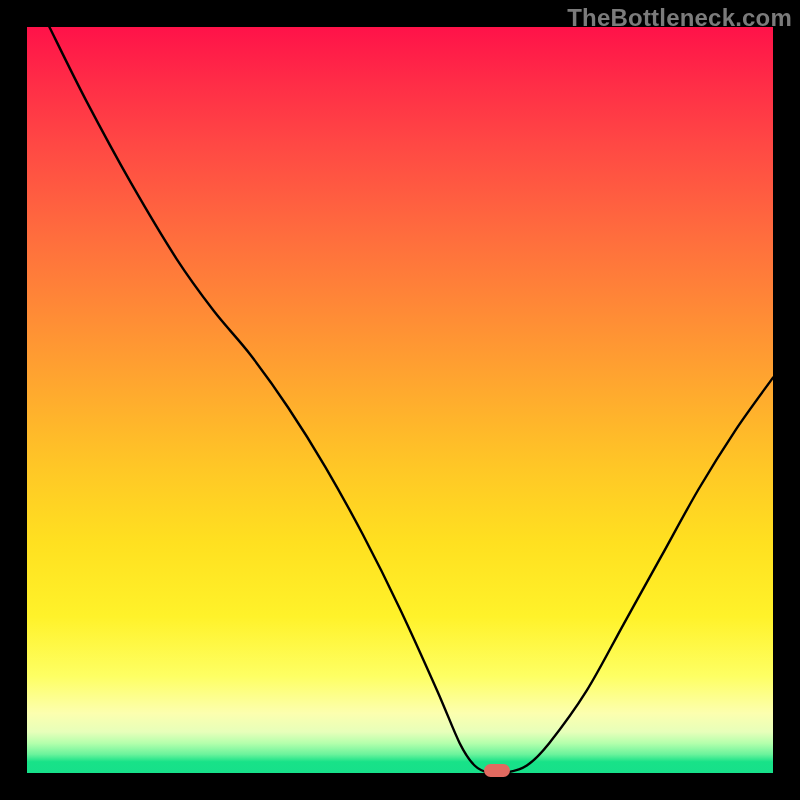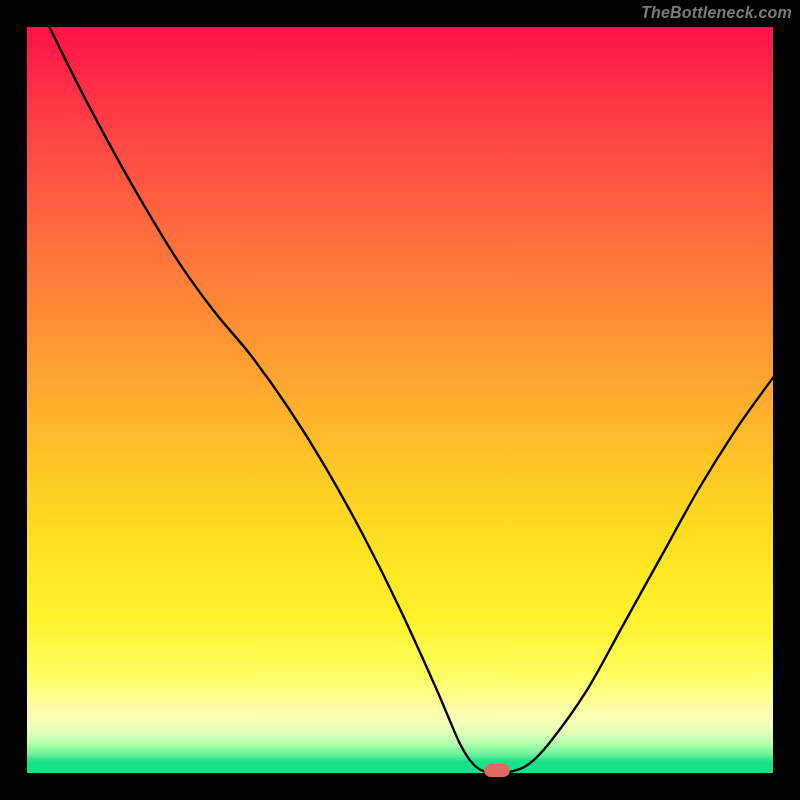--- a/index.html
+++ b/index.html
@@ -41,25 +41,24 @@
       #6bf39c 97.5%,
       #18e288 98.5%,
       #17e08a 100%
     );
   }
   .watermark {
     position: absolute;
     top: 4px;
     right: 8px;
     color: #7b7b7b;
-    font-size: 16px;
+    font-size: 24px;
     font-weight: 600;
     letter-spacing: 0.2px;
     user-select: none;
-    font-style: italic;
   }
   svg.curve-layer {
     position: absolute;
     left: 27px;
     top: 27px;
     width: 746px;
     height: 746px;
     overflow: visible;
   }
   .marker {

